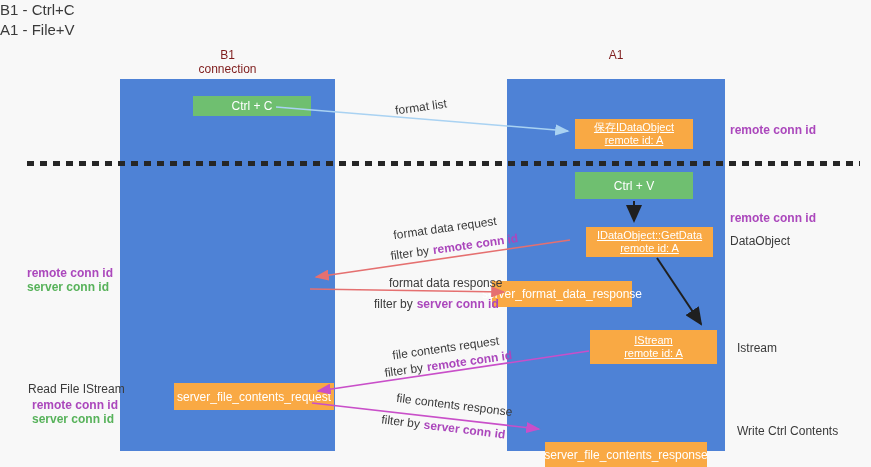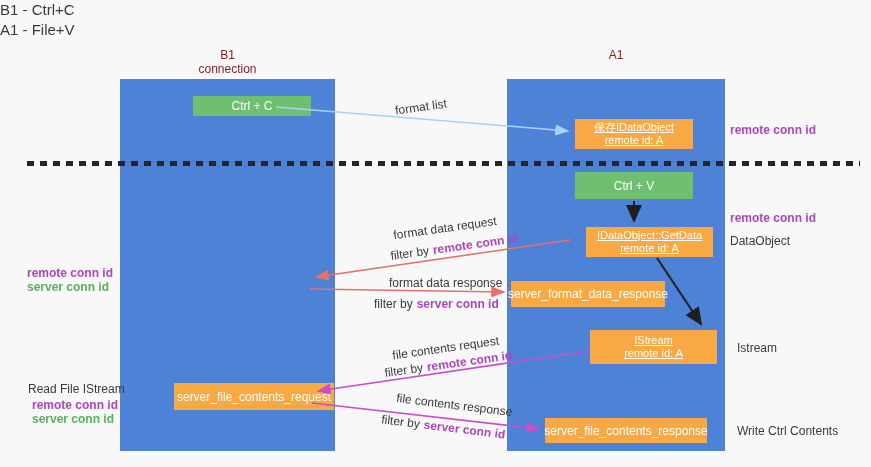--- a/index.html
+++ b/index.html
@@ -74,34 +74,34 @@
   <div class="abs node green" style="left:575px; top:172px; width:118px; height:27px;">
     <span>Ctrl + V</span>
   </div>
 
   <div class="abs node orange small" style="left:570px; top:227px; width:127px; height:30px;margin-left:16px;">
     <span class="l2">IDataObject::GetData</span>
     <span class="l2">remote id: A</span>
   </div>
 
 
-  <div class="abs node orange" style="left:511px; top:281px; width:154px; height:26px;">
+  <div class="abs node orange" style="left:492px; top:281px; width:140px; height:26px;">
     <span>server_format_data_response</span>
   </div>
 
   <div class="abs node orange small" style="left:590px; top:330px; width:127px; height:34px;">
     <span class="l2">IStream</span>
     <span class="l2">remote id: A</span>
   </div>
 
   <div class="abs node orange" style="left:150px; top:383px; width:160px; height:27px;margin-left:24px;">
     <span>server_file_contents_request</span>
   </div>
 
-  <div class="abs node orange" style="left:545px; top:418px; width:162px; height:25px;">
+  <div class="abs node orange" style="left:545px; top:442px; width:162px; height:25px;">
     <span>server_file_contents_response</span>
   </div>
 
   <svg class="overlay" width="871" height="467" viewBox="0 0 871 467">
     <defs>
       <marker id="m-blue" markerWidth="9" markerHeight="7" refX="8" refY="3.5" orient="auto">
           <path d="M0,0 L9,3.5 L0,7 z" fill="#a9d2f2"></path>
         </marker>
       <marker id="m-black" markerWidth="9" markerHeight="8" refX="8" refY="4" orient="auto">
           <path d="M0,0 L9,4 L0,8 z" fill="#1f1f1f"></path>

